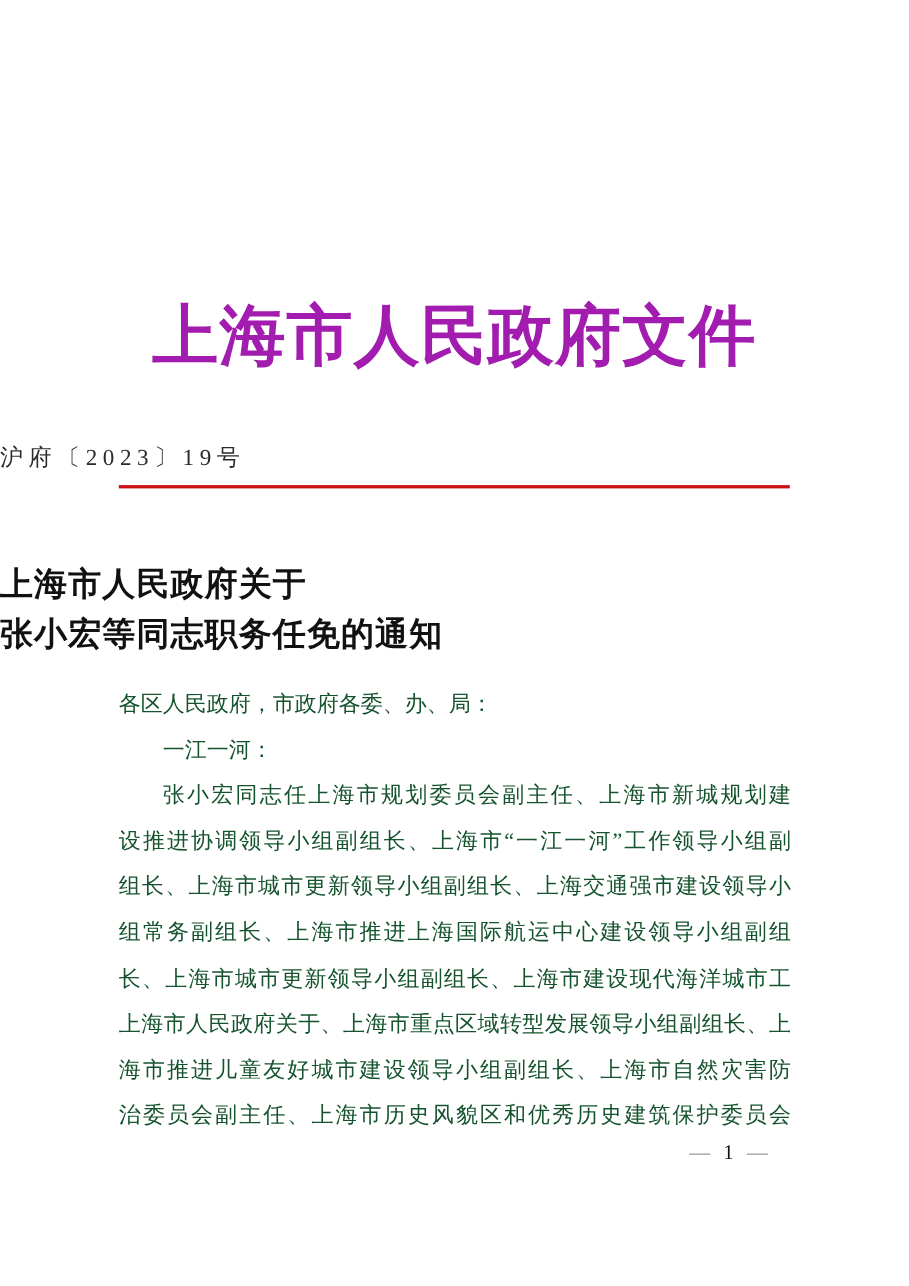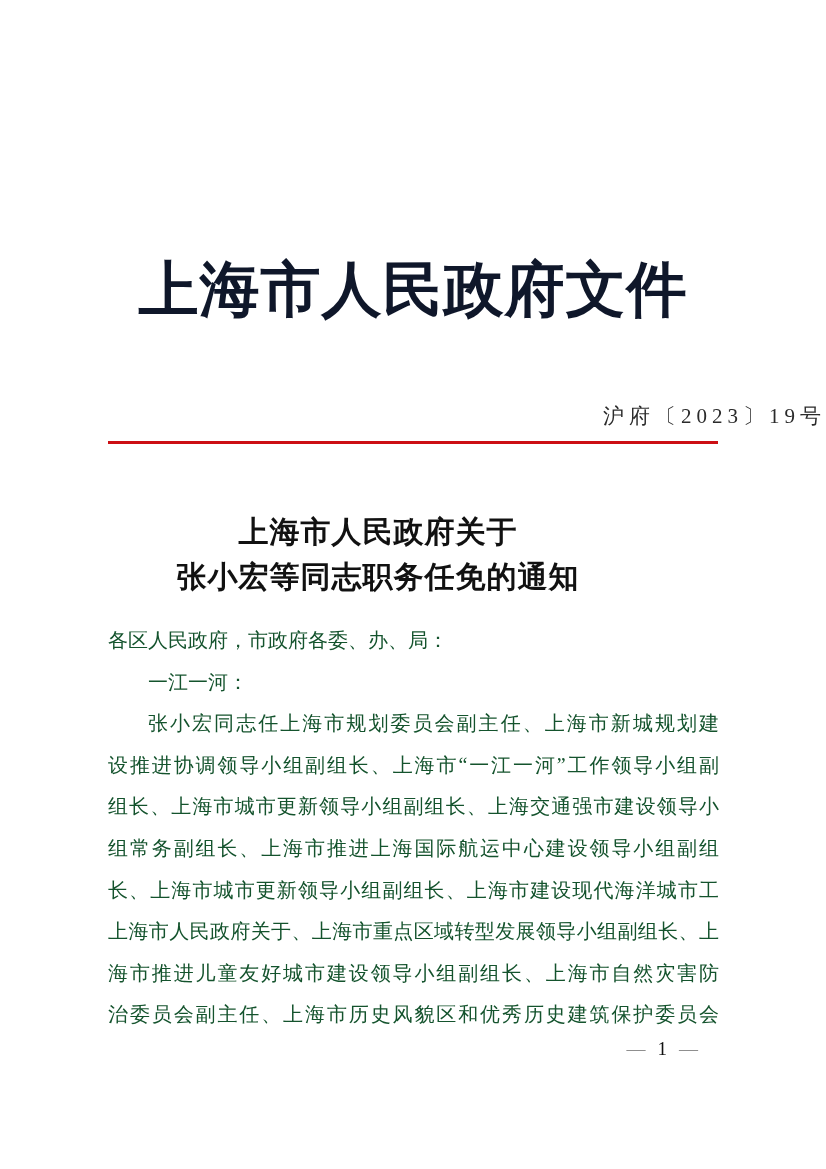--- a/index.html
+++ b/index.html
@@ -11,59 +11,59 @@
     position: relative;
     width: 826px;
     height: 1169px;
     background: #ffffff;
     overflow: hidden;
     font-family: "Liberation Serif", "DejaVu Serif", serif;
     color: #1a1a1a;
   }
   .letterhead {
     position: absolute;
-    top: 250px;
+    top: 265px;
     left: 0;
     width: 826px;
     height: 80px;
     line-height: 80px;
     text-align: center;
     font-size: 60px;
     font-weight: 700;
-    color: #0f172a;
+    color: #a21caf;
     letter-spacing: 1px;
     white-space: nowrap;
   }
   .doc-number {
     position: absolute;
     top: 400px;
     left: 0;
     width: 826px;
     height: 32px;
     line-height: 32px;
-    text-align: right;
+    text-align: left;
     font-size: 21px;
     color: #2b2b2b;
     letter-spacing: 5px;
     white-space: nowrap;
   }
   .red-rule {
     position: absolute;
     top: 441px;
     left: 108px;
     width: 610px;
     height: 3px;
     background: #cc0f14;
   }
   .doc-title {
     position: absolute;
     top: 509px;
     left: 0;
     width: 756px;
-    text-align: center;
+    text-align: left;
     font-size: 30px;
     font-weight: 700;
     line-height: 45px;
     color: #111;
     letter-spacing: 1px;
   }
   .body-block {
     position: absolute;
     top: 620px;
     left: 108px;

